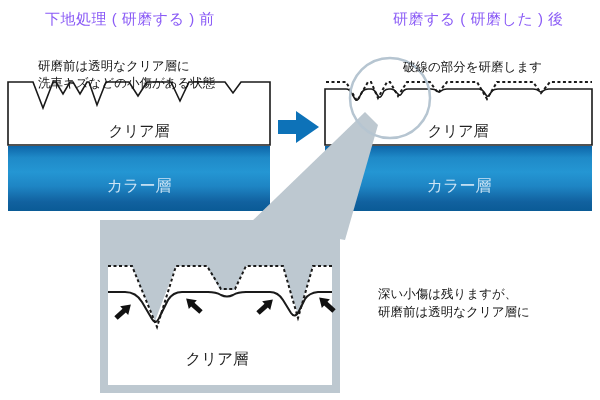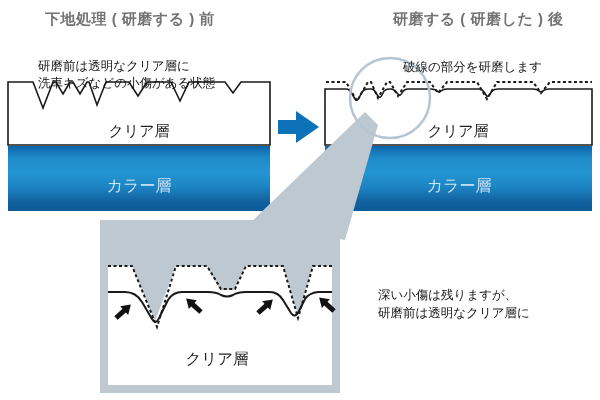--- a/index.html
+++ b/index.html
@@ -2,21 +2,21 @@
 <html><head>
 <meta charset="utf-8">
 <style>
   html,body{margin:0;padding:0;background:#ffffff;}
   .canvas{
     position:relative;width:600px;height:400px;background:#ffffff;
     font-family:"Liberation Sans","DejaVu Sans",sans-serif;overflow:hidden;
   }
   .abs{position:absolute;}
   .panel-title{
-    font-size:15px;font-weight:bold;color:#737373;letter-spacing:0.5px;white-space:nowrap;
+    font-size:15px;font-weight:normal;color:#8b5cf6;letter-spacing:0.5px;white-space:nowrap;
   }
   .panel-desc{
     font-size:12.5px;color:#141414;line-height:16.5px;white-space:nowrap;margin-top:24px;
   }
   .note-text{
     font-size:12.5px;color:#141414;line-height:17.5px;white-space:nowrap;
   }
   svg{position:absolute;left:0;top:0;}
   svg text{font-family:"Liberation Sans","DejaVu Sans",sans-serif;}
   .layer-label-dark{font-size:15px;fill:#222222;}
@@ -73,18 +73,18 @@
 
   <div class="abs panel-title" style="left:45px;top:10px;">下地処理 ( 研磨する ) 前</div>
   <div class="abs panel-desc" style="left:38px;top:34px;">
     <div>研磨前は透明なクリア層に</div>
     <div>洗車キズなどの小傷がある状態</div>
   </div>
 
   <div class="abs panel-title" style="left:393px;top:10px;">研磨する ( 研磨した ) 後</div>
   <div class="abs panel-desc" style="left:403px;top:35px;">破線の部分を研磨します</div>
 
-  <div class="abs note-text" style="left:378px;top:287px;">
+  <div class="abs note-text" style="left:378px;top:287px;font-family:Liberation Mono, monospace;">
     <div>深い小傷は残りますが、</div>
     <div>研磨前は透明なクリア層に</div>
   </div>
 
 </div>
 
 </body></html>

